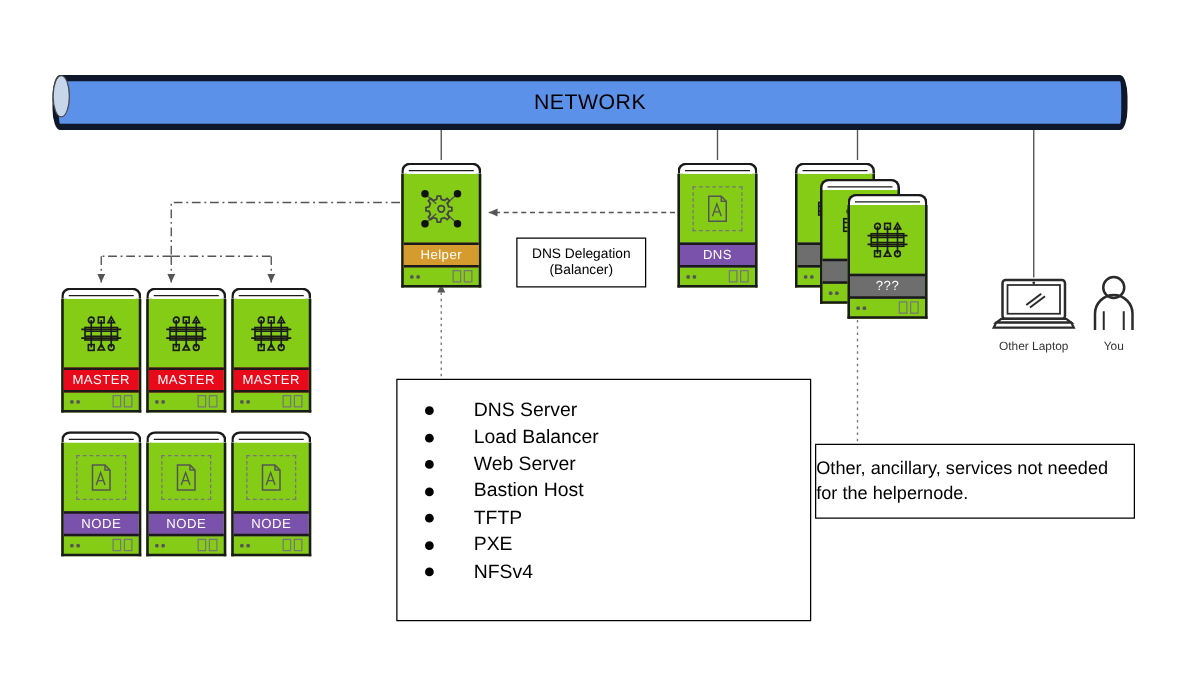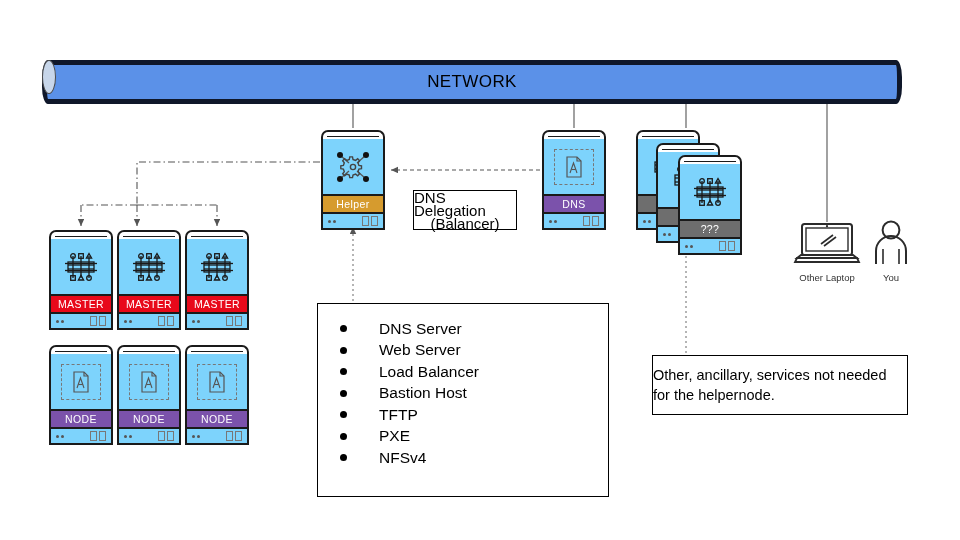--- a/index.html
+++ b/index.html
@@ -16,21 +16,21 @@
            background:#c7d6ea;box-sizing:border-box;}
   .net-label{font-size:17px;color:#000;letter-spacing:.4px;}
 
   
   .srv{position:absolute;width:64px;}
   .srv .top{height:9px;border:2px solid #1a1a1a;border-bottom:none;
             background:#fff;border-radius:7px 7px 0 0;box-sizing:border-box;
             position:relative;}
   .srv .top:after{content:"";position:absolute;left:4px;right:4px;top:4px;
             height:0;border-top:1.5px solid #1a1a1a;}
-  .srv .body{border:2px solid #1a1a1a;border-top:none;background:#7dd3fc;
+  .srv .body{border:2px solid #1a1a1a;border-top:none;background:#84cc16;
              box-sizing:border-box;}
   .srv .face{height:55px;display:flex;align-items:center;justify-content:center;}
   .srv .band{height:16px;display:flex;align-items:center;justify-content:center;
              font-size:10.5px;color:#fff;letter-spacing:.4px;
              border-top:2px solid #1a1a1a;border-bottom:2px solid #1a1a1a;}
   .srv .foot{height:14px;display:flex;align-items:center;
              justify-content:space-between;padding:0 5px;}
   .dots{display:flex;gap:2px;}
   .dots i{width:3px;height:3px;background:#555;border-radius:50%;display:block;}
   .bays{display:flex;gap:2px;}
@@ -45,22 +45,22 @@
   .page svg{width:20px;height:22px;}
   
   .gnet{width:42px;height:38px;}
   .gnet svg{width:42px;height:38px;}
 
   
   .tbox{position:absolute;border:1.6px solid #000;background:#fff;
         box-sizing:border-box;}
   .dnsdeleg{left:413px;top:190px;width:104px;height:40px;
             display:flex;flex-direction:column;align-items:center;
-            justify-content:center;font-size:15px;line-height:13px;}
-  .svclist{left:317px;top:303px;width:292px;height:194px;padding:14px 0 0 22px;}
+            justify-content:center;font-size:11px;line-height:13px;}
+  .svclist{left:317px;top:303px;width:332px;height:194px;padding:14px 0 0 22px;}
   .svclist ul{list-style:none;margin:0;padding:0;}
   .svclist li{display:flex;align-items:center;height:21.5px;font-size:15.5px;}
   .svclist li .bul{width:7px;height:7px;background:#000;border-radius:50%;
                    margin-right:32px;flex:none;}
   .ancil{left:652px;top:355px;width:256px;height:60px;
          display:flex;align-items:center;padding:0 0;
          font-size:14.5px;line-height:20px;}
 
   
   .laptop{position:absolute;left:793px;top:222px;width:68px;height:44px;}
@@ -521,25 +521,25 @@
   </div>
 
   <div class="tbox svclist">
     <ul>
       <li>
           <span class="bul"></span>
           <span>DNS Server</span>
         </li>
       <li>
           <span class="bul"></span>
+          <span>Load Balancer</span>
+        </li>
+      <li>
+          <span class="bul"></span>
           <span>Web Server</span>
-        </li>
-      <li>
-          <span class="bul"></span>
-          <span>Load Balancer</span>
         </li>
       <li>
           <span class="bul"></span>
           <span>Bastion Host</span>
         </li>
       <li>
           <span class="bul"></span>
           <span>TFTP</span>
         </li>
       <li>

